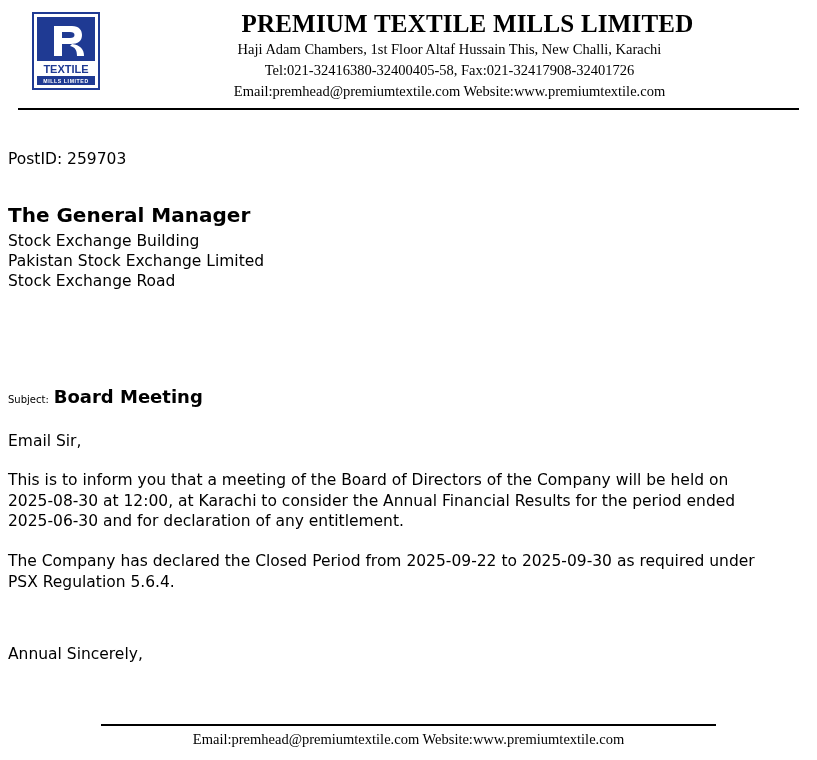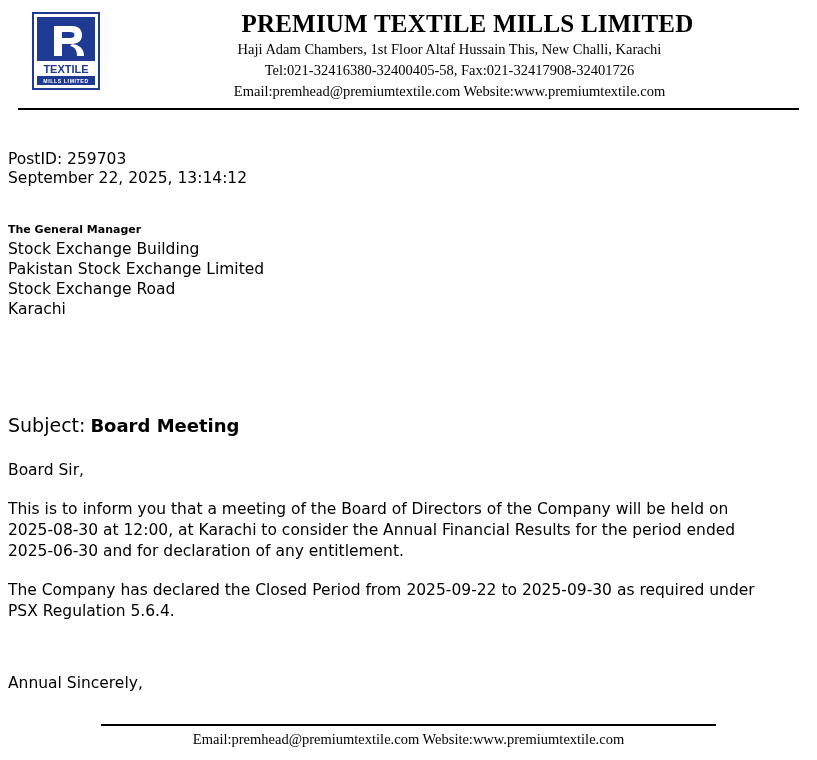--- a/index.html
+++ b/index.html
@@ -85,32 +85,32 @@
   }
   .meta div {
     line-height: 1.27;
   }
 
   .addressee {
     margin-top: 34px;
   }
   .addressee .strong {
     font-weight: bold;
-    font-size: 11px;
+    font-size: 20px;
     margin-bottom: 3px;
   }
   .addressee div {
     line-height: 1.28;
   }
 
   .subject {
     margin-top: 93px;
   }
   .subject .subject-label {
-    font-size: 19px;
+    font-size: 10px;
   }
   .subject .subject-value {
     font-weight: bold;
     font-size: 18px;
   }
 
   .salutation {
     margin-top: 23px;
   }
 
@@ -170,37 +170,35 @@
         <div class="lh-line">Email:premhead@premiumtextile.com Website:www.premiumtextile.com</div>
       </div>
     </div>
     <hr class="header-rule">
   </div>
 
   <div class="content">
 
     <div class="meta">
       <div>PostID: 259703</div>
-      <div>September 22, 2025, 13:14:12</div>
     </div>
 
     <div class="addressee">
       <div class="strong">The General Manager</div>
       <div>Stock Exchange Building</div>
       <div>Pakistan Stock Exchange Limited</div>
       <div>Stock Exchange Road</div>
-      <div>Karachi</div>
     </div>
 
     <div class="subject">
       <span class="subject-label">Subject:</span>
       <span class="subject-value">Board Meeting</span>
     </div>
 
-    <div class="salutation">Board Sir,</div>
+    <div class="salutation">Email Sir,</div>
 
     <div class="para">This is to inform you that a meeting of the Board of Directors of the Company will be held on 2025-08-30 at 12:00, at Karachi to consider the Annual Financial Results for the period ended 2025-06-30 and for declaration of any entitlement.</div>
 
     <div class="para">The Company has declared the Closed Period from 2025-09-22 to 2025-09-30 as required under PSX Regulation 5.6.4.</div>
 
     <div class="closing">Annual Sincerely,</div>
 
   </div>
 
   <div class="footer">

